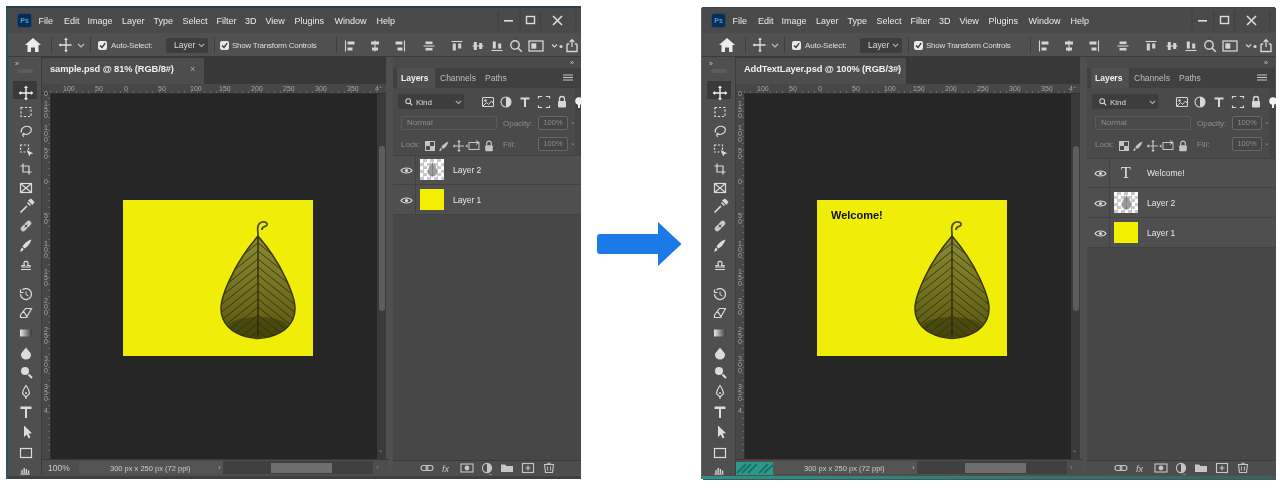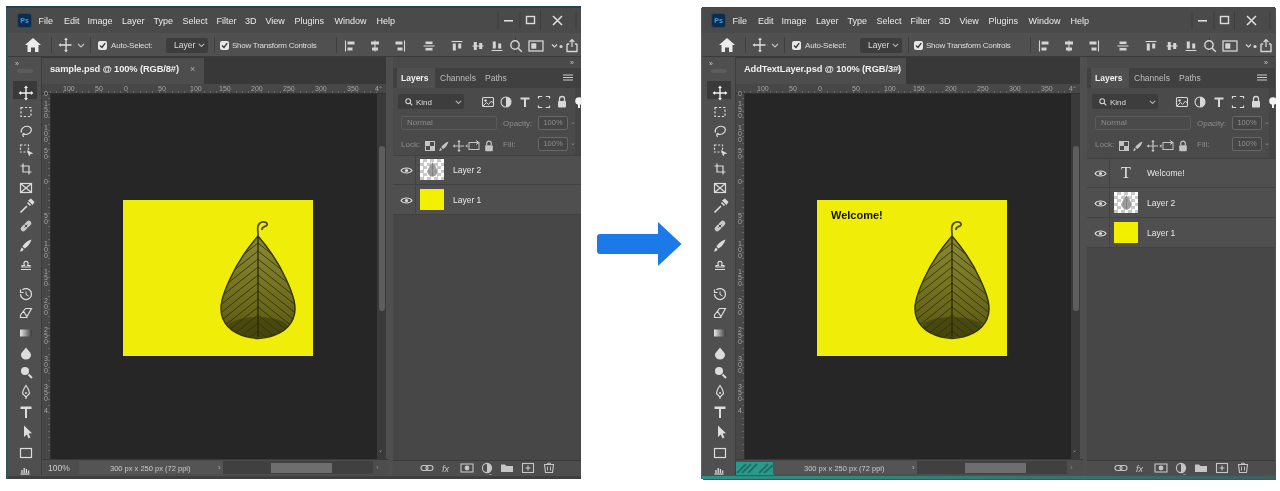--- a/index.html
+++ b/index.html
@@ -188,21 +188,21 @@
         <g transform="translate(16,396)" stroke="#dcdcdc" fill="none" stroke-width="1.2">
           <rect x="-5.5" y="-4.5" width="11" height="9"></rect>
         </g>
         <g transform="translate(16,413)" stroke="#dcdcdc" fill="none" stroke-width="1.2">
           <path d="M-4,3 v-3 M-1.8,3 v-5 M0.4,3 v-4 M2.6,3 v-2.5" stroke-width="1.3"></path>
           <path d="M-5.5,4 h9" stroke-width="1.2"></path>
         </g>
       </svg>
       <div style="position:absolute;left:34px;top:49px;width:347px;height:27px;background:#383838">
         <div style="position:absolute;left:0;top:1px;width:162px;height:26px;background:#4d4d4d"></div>
-        <span style="position:absolute;left:8px;top:6.5px;font-size:9.3px;letter-spacing:-0.1px;font-weight:bold;color:#f0f0f0;white-space:nowrap">sample.psd @ 100% (RGB/8#)</span>
+        <span style="position:absolute;left:8px;top:6.5px;font-size:9.3px;letter-spacing:-0.1px;font-weight:bold;color:#f0f0f0;white-space:nowrap">sample.psd @ 81% (RGB/8#)</span>
         <span style="position:absolute;left:148px;top:7px;font-size:9px;color:#a8a8a8">×</span>
       </div>
       <div style="position:absolute;left:34px;top:76px;width:347px;height:10px;background:#474747;border-bottom:1px solid #303030;box-sizing:border-box;color:#a6a6a6;font-size:7px">
         <div style="position:absolute;left:8px;right:8px;bottom:0;height:2.5px;background:repeating-linear-gradient(90deg,#666 0,#666 1px,transparent 1px,transparent 6.4px)"></div>
         <span style="position:absolute;left:21px;top:1px">100</span>
         <span style="position:absolute;left:53px;top:1px">50</span>
         <span style="position:absolute;left:82px;top:1px">0</span>
         <span style="position:absolute;left:116px;top:1px">50</span>
         <span style="position:absolute;left:148px;top:1px">100</span>
         <span style="position:absolute;left:177px;top:1px">150</span>

